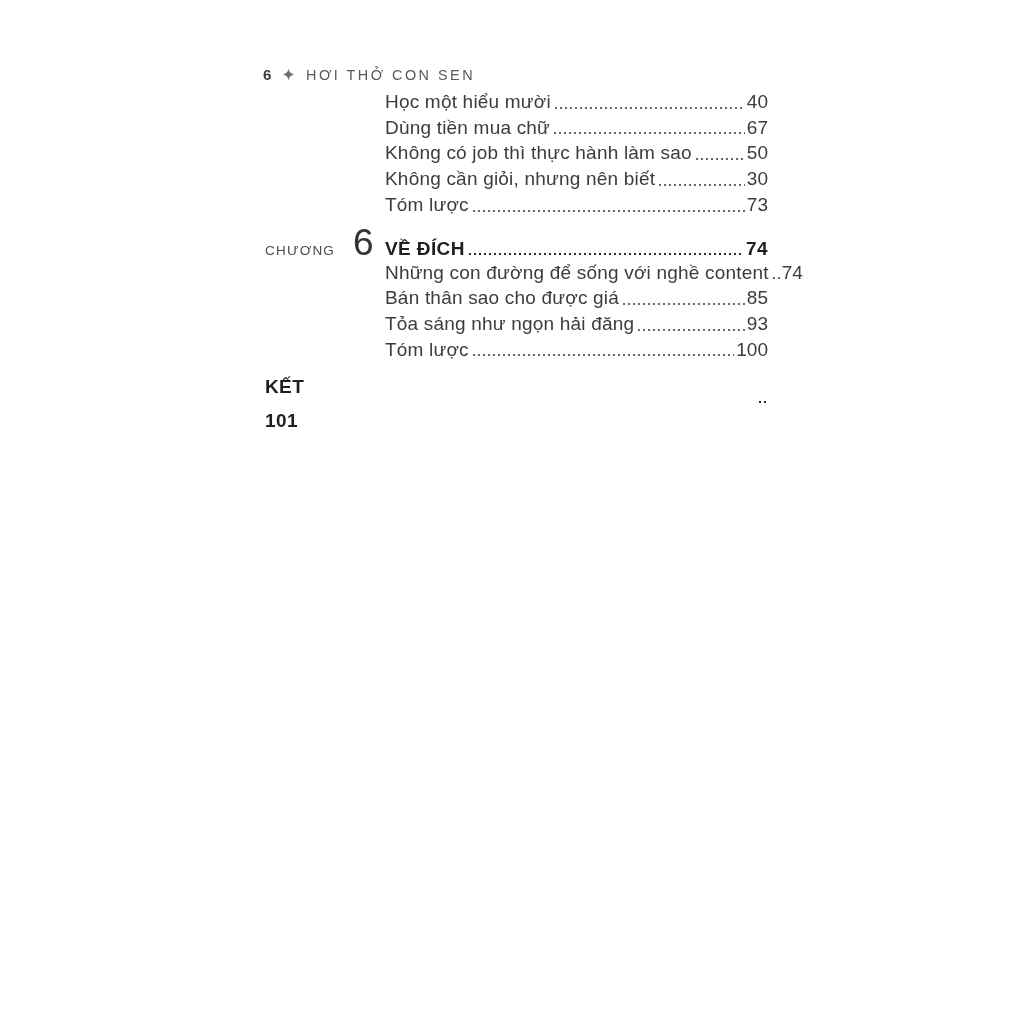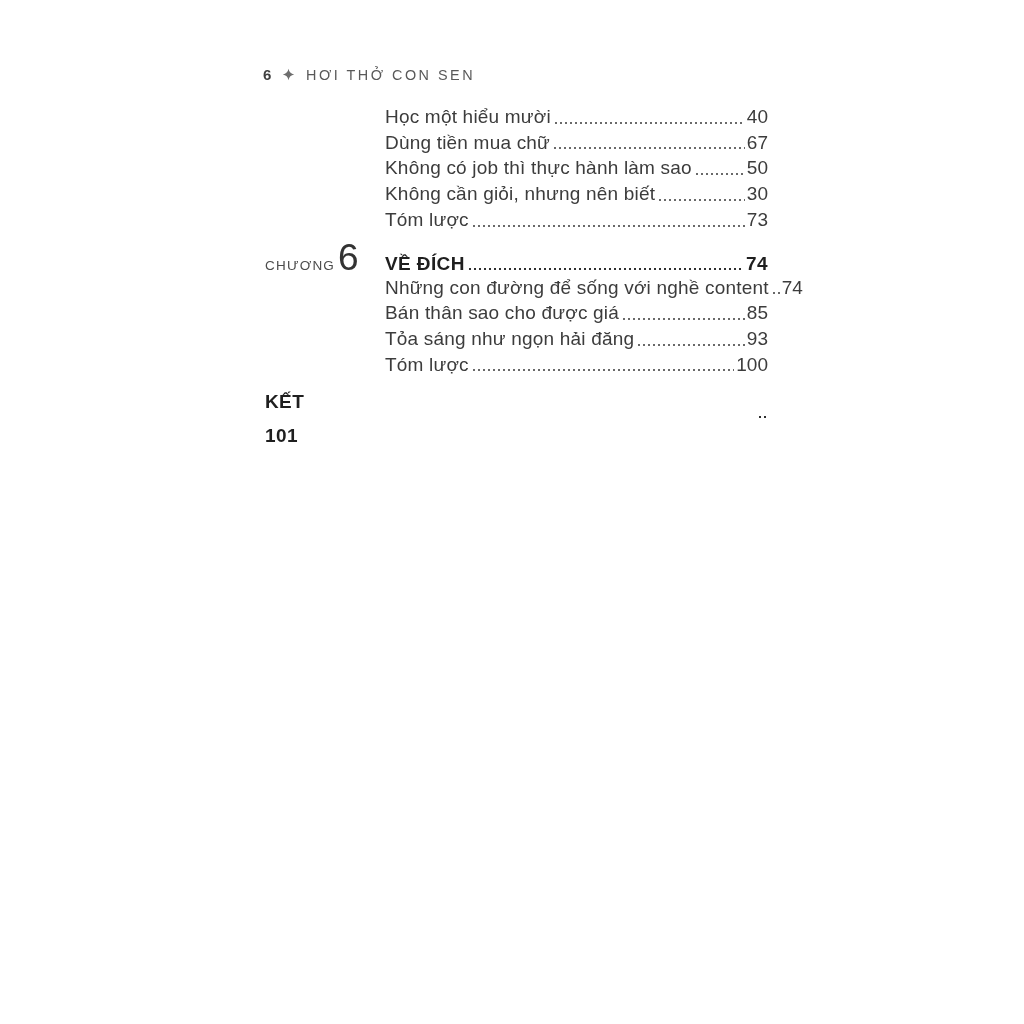--- a/index.html
+++ b/index.html
@@ -40,21 +40,21 @@
     color: #595959;
     transform: scaleX(0.96);
     transform-origin: left center;
     white-space: nowrap;
   }
 
   
   .toc {
     position: absolute;
     left: 265px;
-    top: 104px;
+    top: 89px;
     width: 503px;
   }
   .row {
     display: flex;
     align-items: baseline;
     font-size: 19px;
     line-height: 25.7px;
     color: #3c3c3c;
     white-space: nowrap;
   }
@@ -77,20 +77,21 @@
   .row.chapter {
     margin-top: 12px;
     height: 30px;
   }
   .chapter-cell {
     width: 120px;
     flex: none;
     display: flex;
     align-items: baseline;
     color: #4c4c4c;
+    gap: 15px;
   }
   .chapter-word {
     font-size: 13.5px;
     letter-spacing: 1.2px;
     font-weight: 400;
   }
   .chapter-num {
     font-size: 37px;
     font-weight: 300;
     line-height: 26px;

